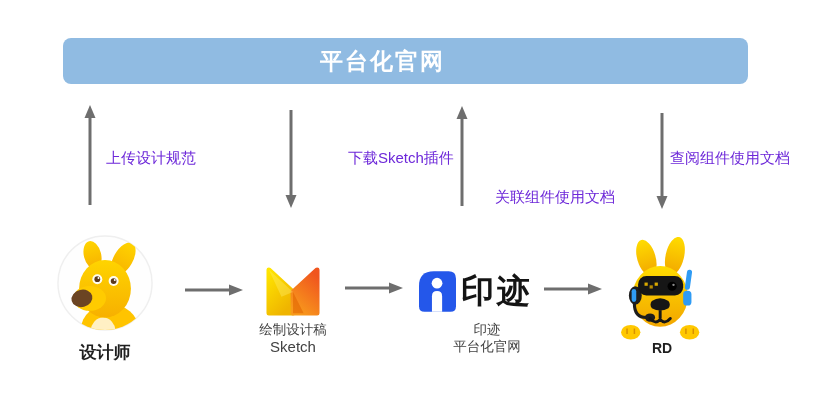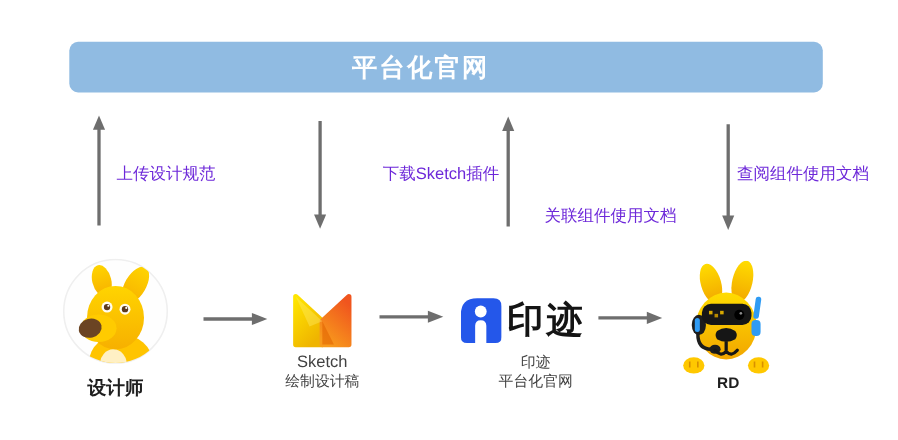--- a/index.html
+++ b/index.html
@@ -104,22 +104,22 @@
       </linearGradient>
     </defs>
     <g stroke-linejoin="round">
       <polygon points="7,6 32,29 32,51 7,51" fill="url(#sy)" stroke="url(#sy)" stroke-width="5"></polygon>
       <polygon points="57,6 32,29 32,51 57,51" fill="url(#so)" stroke="url(#so)" stroke-width="5"></polygon>
       <polygon points="32,29 43,51 32,51" fill="#E06000" opacity="0.55"></polygon>
       <polygon points="7,6 32,29 20,34" fill="#FFF176" opacity="0.35"></polygon>
     </g>
   </svg>
   <div class="abs node-sub" style="left:233px;top:321px;width:120px;">
+    <div>绘制设计稿</div>
     <div style="font-size:15px;">Sketch</div>
-    <div>绘制设计稿</div>
   </div>
 
   <svg class="abs" style="left:344px;top:281px;" width="60" height="14">
     <line x1="1" y1="7" x2="46" y2="7" stroke="#6E6E6E" stroke-width="3"></line>
     <polygon points="59,7 45,1.5 45,12.5" fill="#6E6E6E"></polygon>
   </svg>
 
   <svg class="abs" style="left:419px;top:271px;" width="37" height="41" viewBox="0 0 40 44">
     <path d="M16,0 H32 Q40,0 40,8 V38 Q40,44 34,44 H6 Q0,44 0,38 V16 Q0,0 16,0 Z" fill="#2457EA"></path>
     <circle cx="19.5" cy="13" r="5.8" fill="#ffffff"></circle>

